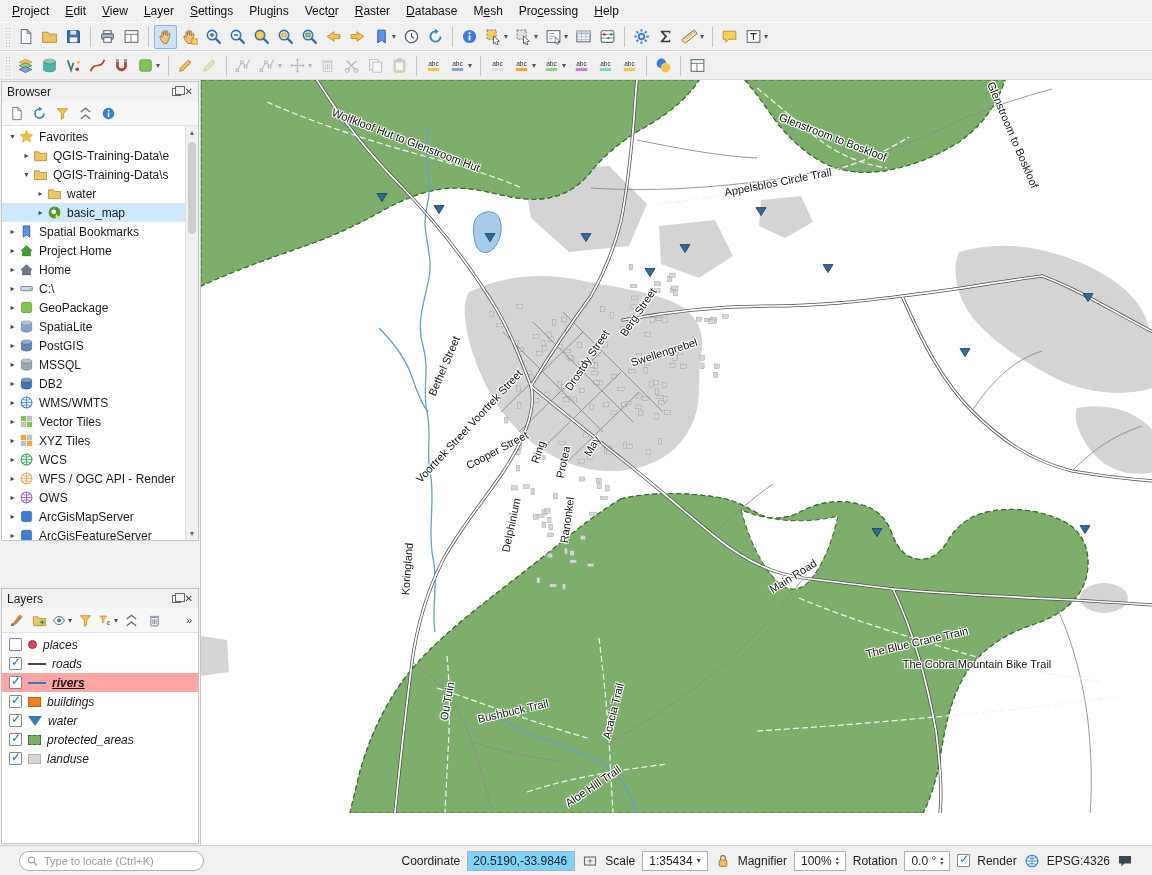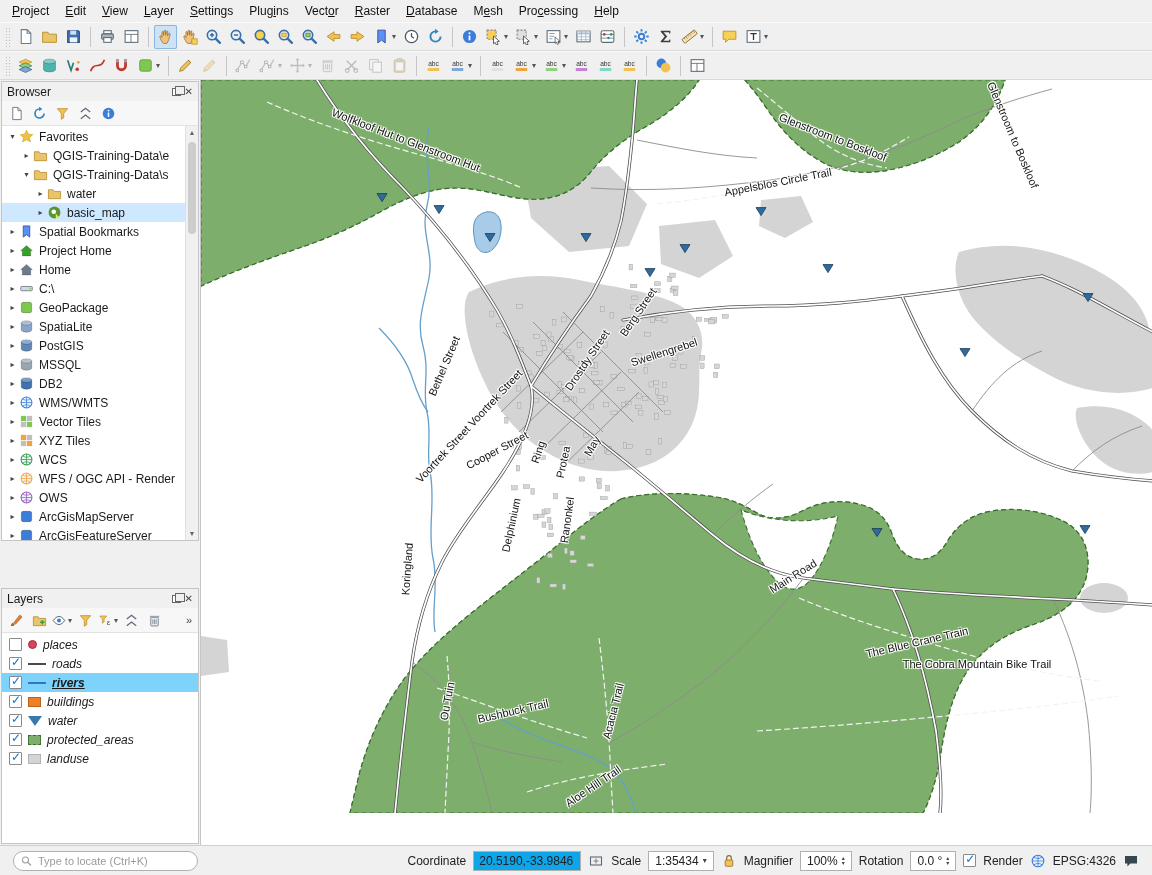--- a/index.html
+++ b/index.html
@@ -48,21 +48,21 @@
   .tree-row.selected{background:#cde8ff;}
   .tree-arrow{width:13px;font-size:8px;color:#444;text-align:center;flex:0 0 13px;}
   .tree-icon{width:15px;height:15px;margin-right:5px;flex:0 0 15px;}
   .tree-label{color:#1a1a1a;}
   .vscroll{position:absolute;top:0;right:0;bottom:0;width:13px;background:#f0f0f0;border-left:1px solid #e0e0e0;}
   .vs-arrow{height:13px;display:flex;align-items:center;justify-content:center;font-size:7px;color:#666;}
   .vs-thumb{position:absolute;left:2px;right:2px;top:16px;height:92px;background:#cdcdcd;border-radius:4px;}
   
   .layers-list{flex:1;background:#fff;padding-top:2px;}
   .layer-row{height:19px;display:flex;align-items:center;gap:6px;padding-left:7px;font-size:12px;font-style:italic;color:#1a1a1a;}
-  .layer-row.selected{background:#7dd3fc;}
+  .layer-row.selected{background:#fca5a5;}
   .layer-row.selected .layer-label{text-decoration:underline;font-weight:bold;}
   .cb{width:13px;height:13px;border:1px solid #8a8a8a;background:#fff;flex:0 0 13px;position:relative;border-radius:1px;}
   .cb.checked::after{content:"✓";position:absolute;left:1px;top:-3px;font-size:12px;color:#1973c8;font-style:normal;}
   .sw{flex:0 0 auto;}
   .sw-places{width:9px;height:9px;border-radius:50%;background:#d6455e;border:1px solid #a52f44;}
   .sw-roads{width:18px;height:2px;background:#4a4a4a;}
   .sw-rivers{width:18px;height:2px;background:#2f79b9;}
   .sw-buildings{width:13px;height:10px;background:#f08023;border:1px solid #b9641c;}
   .sw-water{width:0;height:0;border-left:7px solid transparent;border-right:7px solid transparent;border-top:10px solid #3b78ab;}
   .sw-protected{width:13px;height:10px;background:#7dae6b;border:1px dashed #3c6e31;}
@@ -79,28 +79,28 @@
   .lu{fill:#d4d4d4;stroke:none;}
   .river{fill:none;stroke:#64a0cc;stroke-width:1.3;}
   .road-casing{fill:none;stroke:#4f4f4f;stroke-width:3.2;stroke-linecap:round;}
   .road-fill{fill:none;stroke:#ffffff;stroke-width:1.7;stroke-linecap:round;}
   .road-minor{fill:none;stroke:#8c8c8c;stroke-width:.9;}
   .trail{fill:none;stroke:#f3f3f3;stroke-width:1.2;stroke-dasharray:6 3;}
   .bldg{fill:#d6d6d6;stroke:#979797;stroke-width:.4;}
   .pond{fill:#a8cbe8;stroke:#5b93c4;stroke-width:1;}
   .wtri{fill:#2f6b9e;stroke:#143a58;stroke-width:.8;}
   
-  .statusbar{height:30px;background:#f0f0f0;border-top:1px solid #d0d0d0;display:flex;align-items:center;gap:7px;padding:0 13px;font-size:12px;flex:0 0 auto;color:#222;}
+  .statusbar{height:30px;background:#f0f0f0;border-top:1px solid #d0d0d0;display:flex;align-items:center;gap:7px;padding:0 19px;font-size:12px;flex:0 0 auto;color:#222;}
   .locate-box{width:185px;height:20px;border:1px solid #b0b0b0;border-radius:10px;background:#fff;display:flex;align-items:center;padding:0 7px;gap:4px;}
   .locate-box svg{width:12px;height:12px;opacity:.7;}
   .locate-box input{border:none;outline:none;width:100%;font-size:11px;font-family:"Liberation Sans",sans-serif;color:#333;background:transparent;}
   .locate-box input::placeholder{color:#9a9a9a;}
   .sb-spacer{flex:1;}
   .sb-label{color:#222;}
-  .sb-field{height:20px;border:1px solid #b0b0b0;background:#0ea5e9;font-size:12px;font-family:"Liberation Sans",sans-serif;padding:0 5px;color:#222;}
+  .sb-field{height:20px;border:1px solid #b0b0b0;background:#7dd3fc;font-size:12px;font-family:"Liberation Sans",sans-serif;padding:0 5px;color:#222;}
   .coord-field{width:108px;}
   .sb-combo{height:20px;border:1px solid #b0b0b0;background:#fff;display:flex;align-items:center;padding:0 6px;gap:4px;}
   .sb-combo::after{content:"▾";font-size:8px;color:#444;}
   .sb-combo.spin::after{content:"▴\a▾";white-space:pre;font-size:6px;line-height:5px;color:#444;}
   .sb-icon{width:16px;height:16px;}
   .sb-cb-label{color:#222;}
   .epsg{color:#222;}
 </style>
 </head>
 <body>

